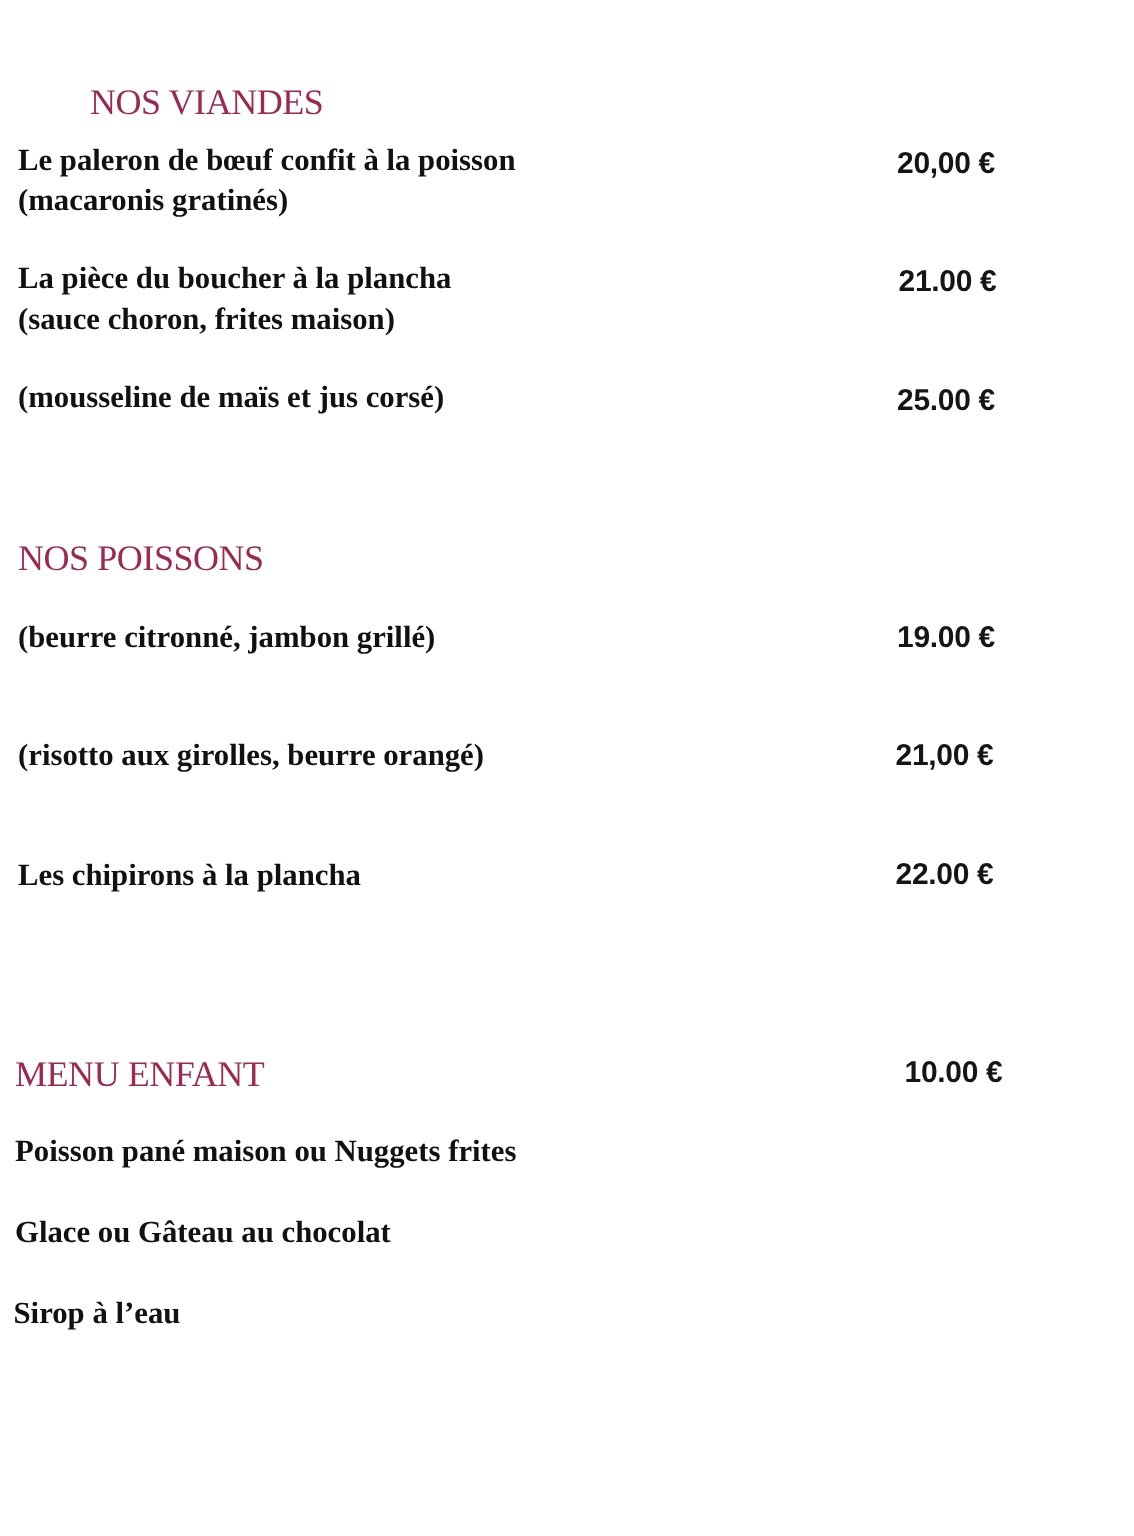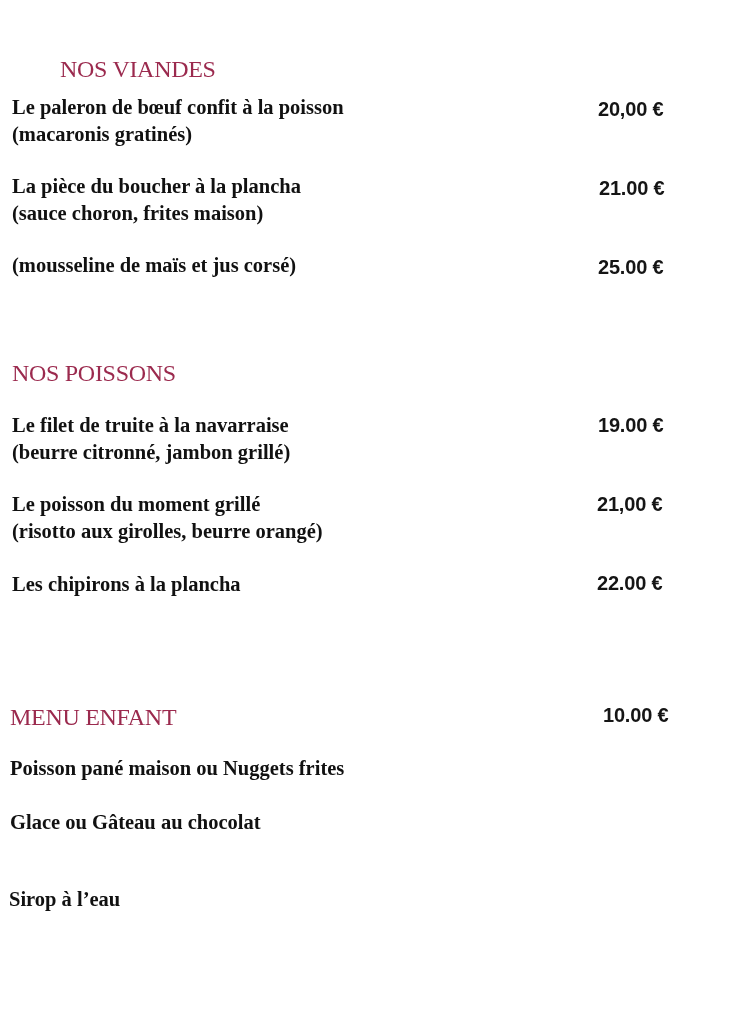--- a/index.html
+++ b/index.html
@@ -74,34 +74,32 @@
 <div class="price" style="left:599px; top:178px;">21.00 €</div>
 
 <div class="item" style="left:12px; top:252px;">
   <span>(mousseline de maïs et jus corsé)</span>
 </div>
 <div class="price" style="left:598px; top:257px;">25.00 €</div>
 
 <h2 class="heading" style="left:12px; top:361px;">NOS POISSONS</h2>
 
 <div class="item" style="left:12px; top:412px;">
-  <span>Le filet de truite à la navarraise</span>
   <span>(beurre citronné, jambon grillé)</span>
 </div>
 <div class="price" style="left:598px; top:415px;">19.00 €</div>
 
 <div class="item" style="left:12px; top:491px;">
-  <span>Le poisson du moment grillé</span>
   <span>(risotto aux girolles, beurre orangé)</span>
 </div>
 <div class="price" style="left:597px; top:494px;">21,00 €</div>
 
 <div class="item" style="left:12px; top:571px;">
   <span>Les chipirons à la plancha</span>
 </div>
 <div class="price" style="left:597px; top:573px;">22.00 €</div>
 
 <h2 class="heading" style="left:10px; top:705px;text-align:center;">MENU ENFANT</h2>
 <div class="price" style="left:603px; top:705px;">10.00 €</div>
 
 <div class="line" style="left:10px; top:758px;text-align:right;">Poisson pané maison  ou Nuggets frites</div>
 <div class="line" style="left:10px; top:812px;">Glace ou Gâteau au chocolat</div>
-<div class="line" style="left:9px; top:866px;margin-top:23px;">Sirop à l’eau</div>
+<div class="line" style="left:9px; top:866px;">Sirop à l’eau</div>
 
 </body></html>

